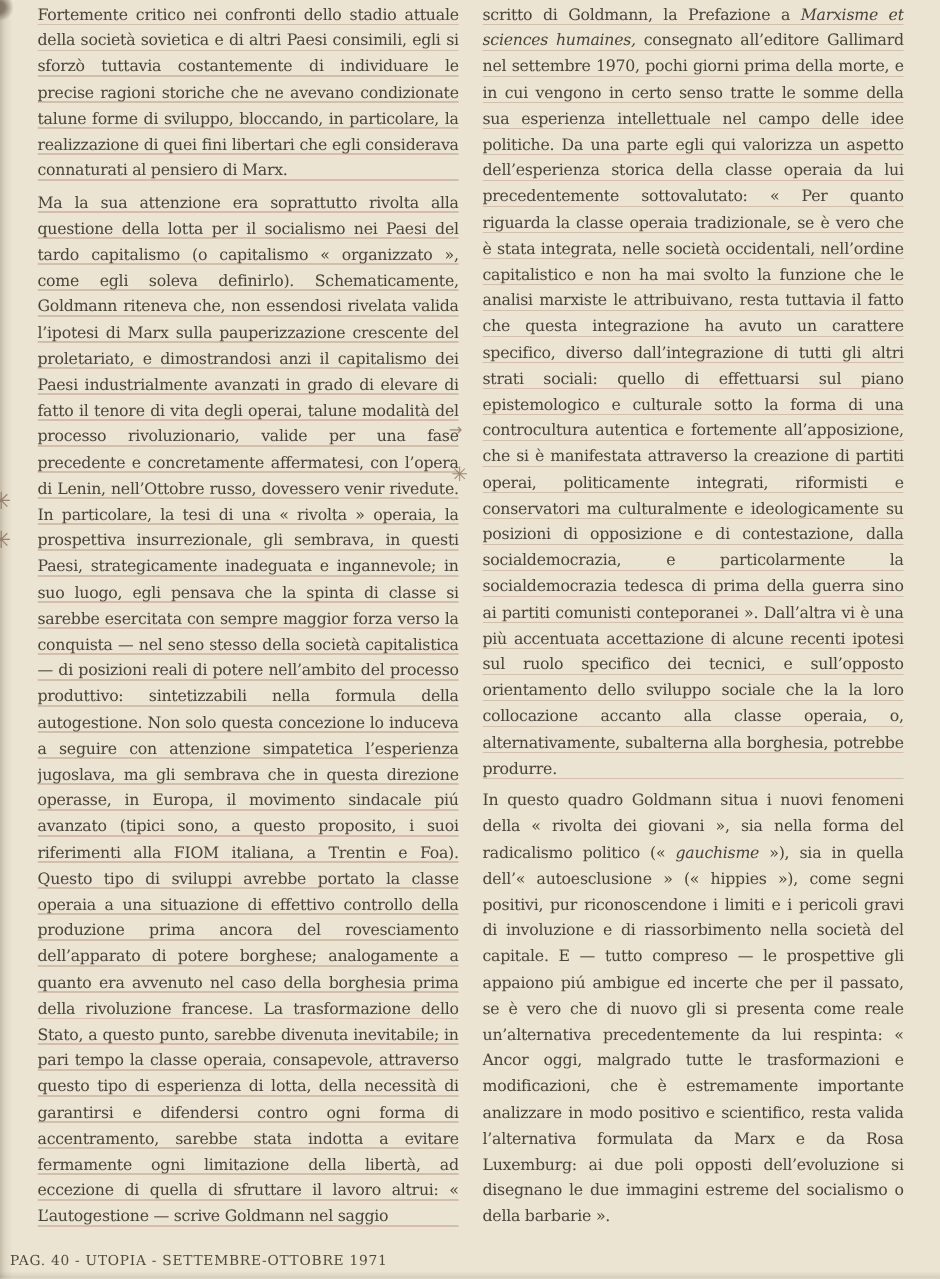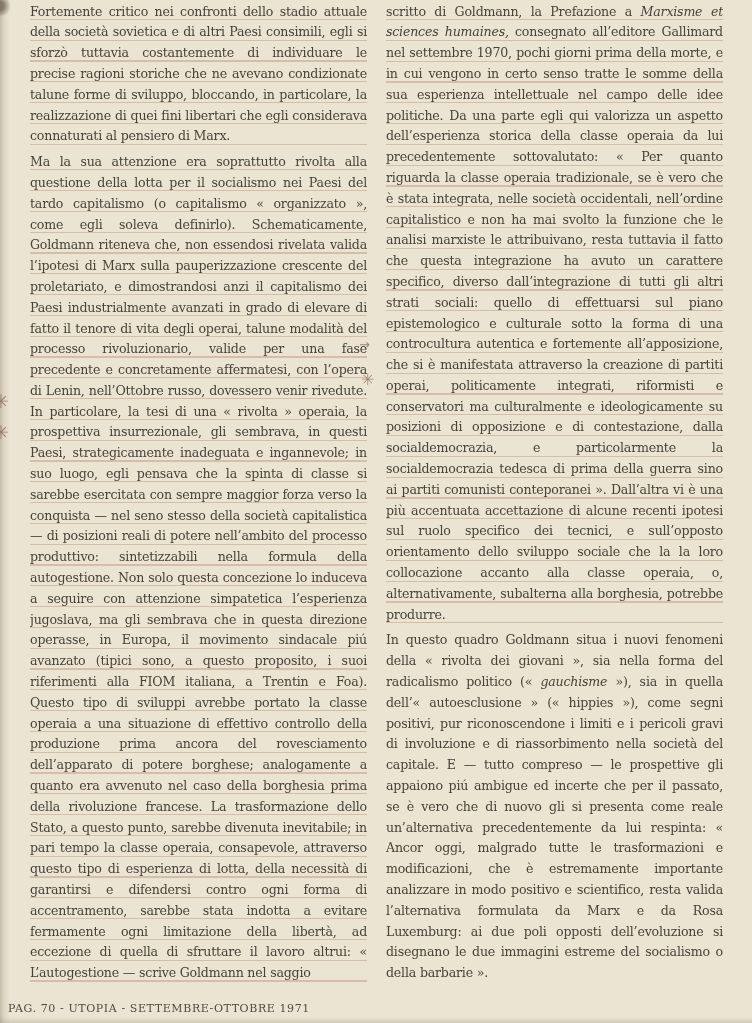--- a/index.html
+++ b/index.html
@@ -69,14 +69,14 @@
         <p class="para pencil"><span>Queste idee vengono riprese e precisate nell’ultimo scritto di Goldmann, la Prefazione a </span><span class="it">Marxisme et sciences humaines,</span><span> consegnato all’editore Gallimard nel settembre 1970, pochi giorni prima della morte, e in cui vengono in certo senso tratte le somme della sua esperienza intellettuale nel campo delle idee politiche. Da una parte egli qui valorizza un aspetto dell’esperienza storica della classe operaia da lui precedentemente sottovalutato: « Per quanto riguarda la classe operaia tradizionale, se è vero che è stata integrata, nelle società occidentali, nell’ordine capitalistico e non ha mai svolto la funzione che le analisi marxiste le attribuivano, resta tuttavia il fatto che questa integrazione ha avuto un carattere specifico, diverso dall’integrazione di tutti gli altri strati sociali: quello di effettuarsi sul piano epistemologico e culturale sotto la forma di una controcultura autentica e fortemente all’apposizione, che si è manifestata attraverso la creazione di partiti operai, politicamente integrati, riformisti e conservatori ma culturalmente e ideologicamente su posizioni di opposizione e di contestazione, dalla socialdemocrazia, e particolarmente la socialdemocrazia tedesca di prima della guerra sino ai partiti comunisti conteporanei ». Dall’altra vi è una più accentuata accettazione di alcune recenti ipotesi sul ruolo specifico dei tecnici, e sull’opposto orientamento dello sviluppo sociale che la la loro collocazione accanto alla classe operaia, o, alternativamente, subalterna alla borghesia, potrebbe produrre.</span></p>
         <p class="para"><span>In questo quadro Goldmann situa i nuovi fenomeni della « rivolta dei giovani », sia nella forma del radicalismo politico (« </span><span class="it">gauchisme</span><span> »), sia in quella dell’« autoesclusione » (« hippies »), come segni positivi, pur riconoscendone i limiti e i pericoli gravi di involuzione e di riassorbimento nella società del capitale. E — tutto compreso — le prospettive gli appaiono piú ambigue ed incerte che per il passato, se è vero che di nuovo gli si presenta come reale un’alternativa precedentemente da lui respinta: « Ancor oggi, malgrado tutte le trasformazioni e modificazioni, che è estremamente importante analizzare in modo positivo e scientifico, resta valida l’alternativa formulata da Marx e da Rosa Luxemburg: ai due poli opposti dell’evoluzione si disegnano le due immagini estreme del socialismo o della barbarie ».</span></p>
       </div>
   </div>
 
   <span class="margin-mark mark-asterisk" style="left:-7px; top:390px;">✳</span>
   <span class="margin-mark mark-asterisk" style="left:-7px; top:421px;">✳</span>
   <span class="margin-mark mark-asterisk" style="left:361px; top:370px; font-size:16px;">✳</span>
   <span class="margin-mark mark-arrow" style="left:359px; top:337px;">→</span>
 
-  <div class="footer">PAG. 70 - UTOPIA - SETTEMBRE-OTTOBRE 1971</div>
+  <div class="footer">PAG. 40 - UTOPIA - SETTEMBRE-OTTOBRE 1971</div>
 </div>
 
 </body></html>

